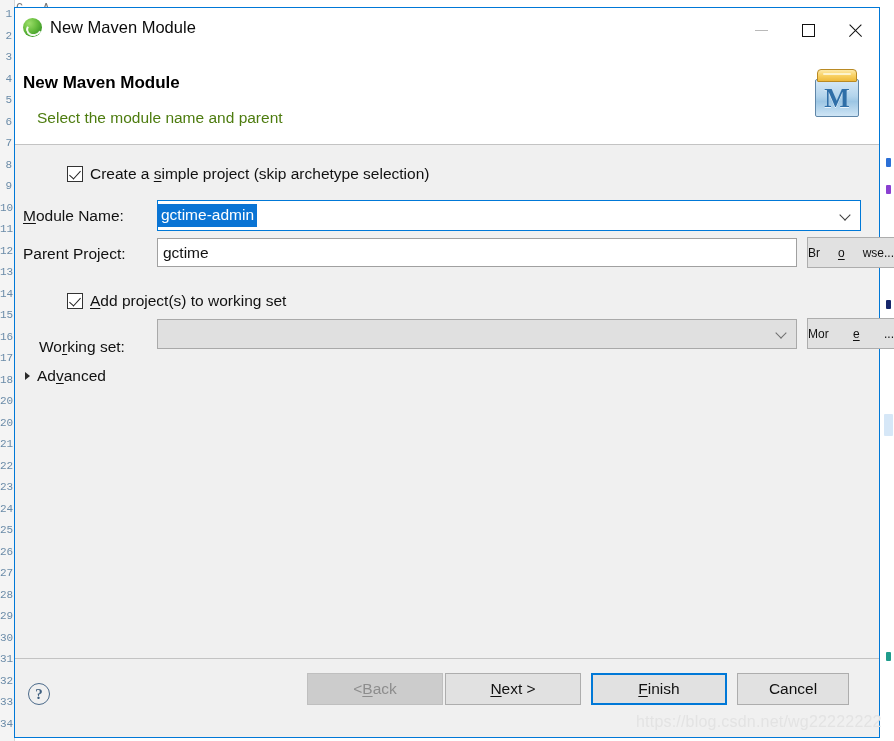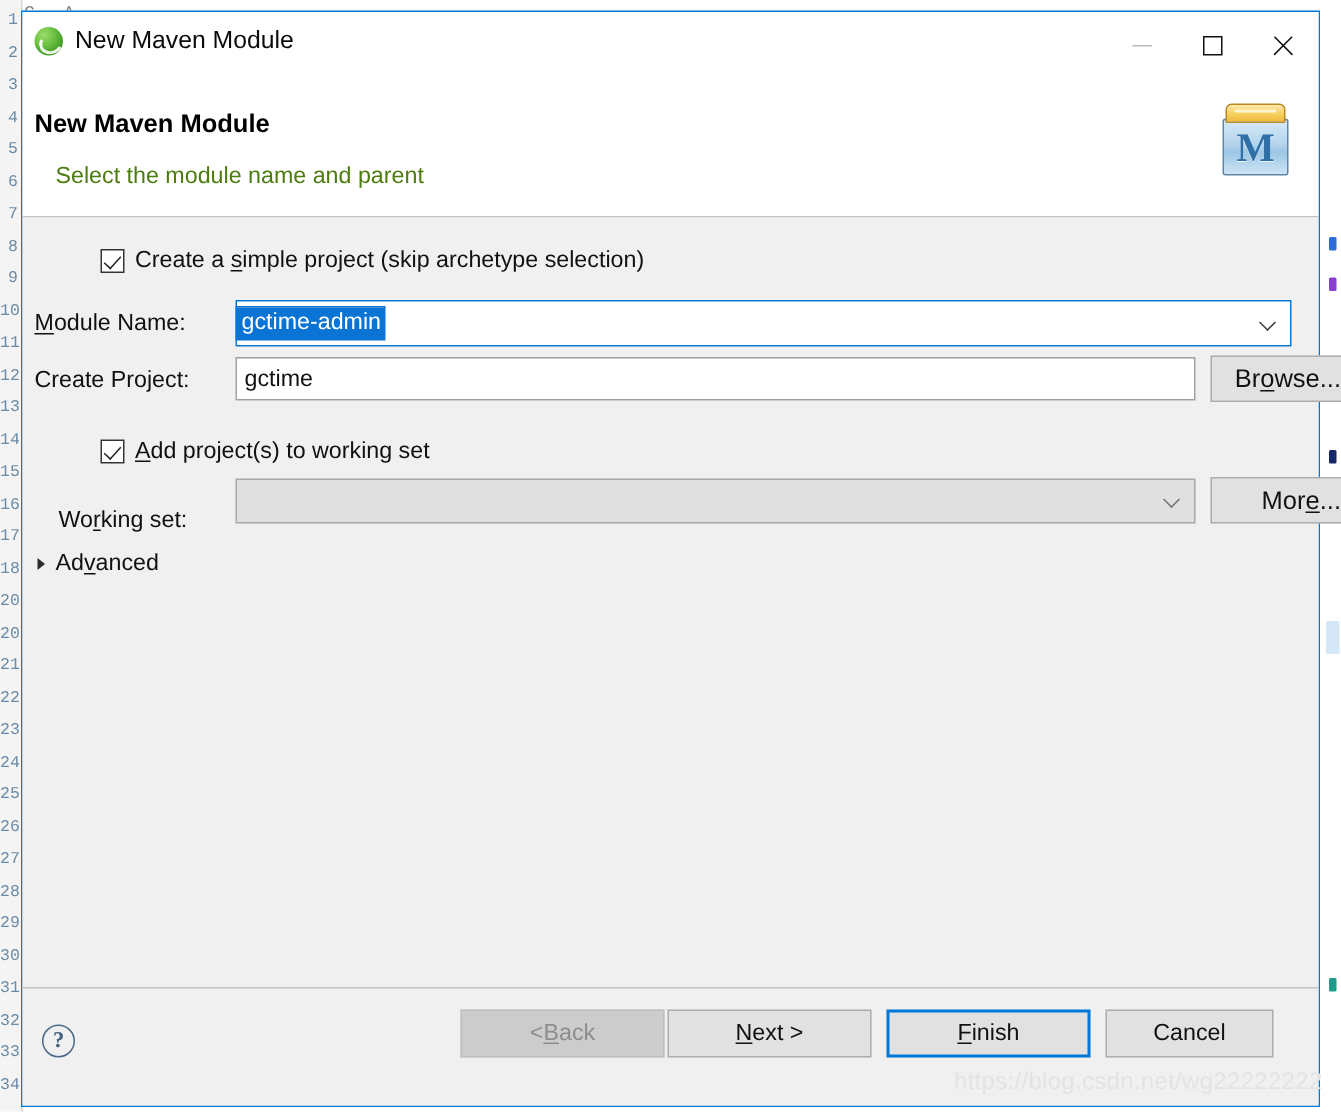--- a/index.html
+++ b/index.html
@@ -336,25 +336,25 @@
     transform: rotate(45deg);
   }
   .chev.dim::before { border-color: #6f6f6f; }
 
   .pushbtn {
     position: absolute;
     box-sizing: border-box;
     background: #e1e1e1;
     border: 1px solid #adadad;
     font-family: "Liberation Sans", sans-serif;
-    font-size: 17px;
+    font-size: 12px;
     color: #111;
     display: flex;
     align-items: center;
-    justify-content: flex-end;
+    justify-content: space-between;
     padding: 0;
   }
 
   .disclosure {
     position: absolute;
     display: flex;
     align-items: center;
     gap: 7px;
   }
   .tri {
@@ -520,21 +520,21 @@
       <div class="checkbox checked"></div>
       <span class="cb-label"><span>Create a </span><u class="mn">s</u><span>imple project (skip archetype selection)</span></span>
     </div>
 
     <div class="field-label" style="left:8px;top:62px;"><u class="mn">M</u><span>odule Name:</span></div>
     <div class="combo focused" style="left:142px;top:55px;width:704px;height:31px;">
       <span class="combo-val selected">gctime-admin</span>
       <span class="chev"></span>
     </div>
 
-    <div class="field-label" style="left:8px;top:100px;">Create Project:</div>
+    <div class="field-label" style="left:8px;top:100px;">Parent Project:</div>
     <div class="textbox" style="left:142px;top:93px;width:640px;height:29px;">
       <span>gctime</span>
     </div>
     <button class="pushbtn" style="left:792px;top:92px;width:88px;height:31px;">
         <span>Br</span>
         <u class="mn">o</u>
         <span>wse...</span>
       </button>
 
     <div class="row cbrow" style="top:147px;">

